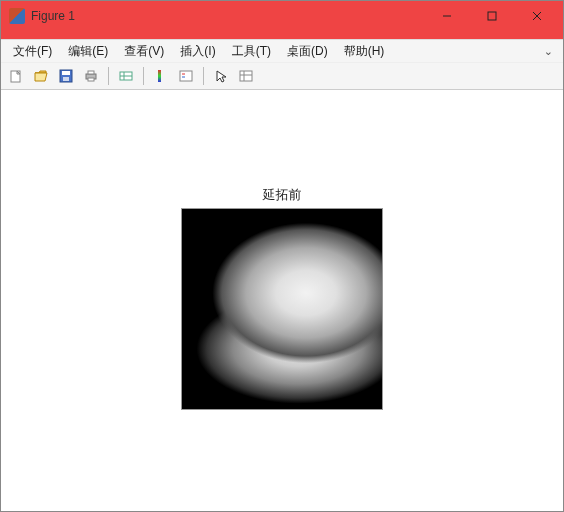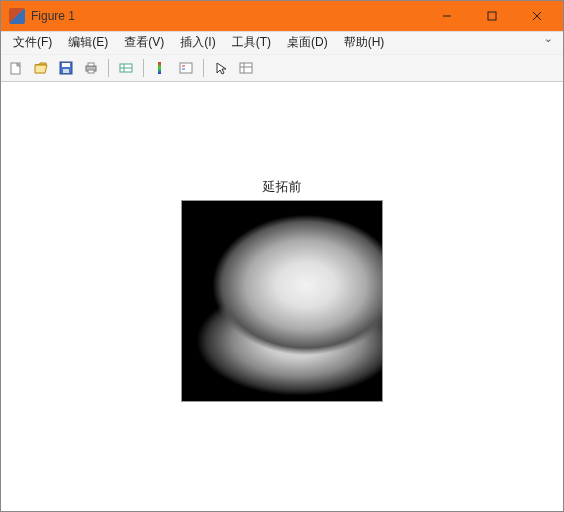--- a/index.html
+++ b/index.html
@@ -8,24 +8,24 @@
     font-size: 12px;
     background: #f0f0f0;
     width: 564px;
     height: 512px;
     overflow: hidden;
     border: 1px solid #888;
     box-sizing: border-box;
   }
   .titlebar {
     height: 30px;
-    background: #f97316;
-    display: flex;
-    align-items: center;
-    padding: 0 4px 0 8px;
+    background: #ef4444;
+    display: flex;
+    align-items: center;
+    padding: 0 4px 8px 8px;
     border-bottom: 1px solid #ddd;
   }
   .titlebar .icon {
     width: 16px; height: 16px;
     margin-right: 6px;
     display: inline-block;
     background: linear-gradient(135deg,#c94f2b 50%,#3a6fb7 50%);
     border-radius: 2px;
   }
   .titlebar .title { flex: 0 0 auto; color: #333; }
@@ -34,20 +34,21 @@
     width: 45px; height: 28px;
     display: flex; align-items: center; justify-content: center;
     font-family: sans-serif;
     color: #222;
   }
   .winbtn svg { stroke: #222; stroke-width: 1; fill: none; }
   .menubar {
     height: 22px;
     background: #f5f5f5;
     display: flex;
+    align-items: center;
     padding: 0 6px;
     gap: 4px;
     border-bottom: 1px solid #eee;
   }
   .menubar .menuitem {
     padding: 2px 6px;
     color: #222;
   }
   .menubar .dock {
     margin-left: auto;

